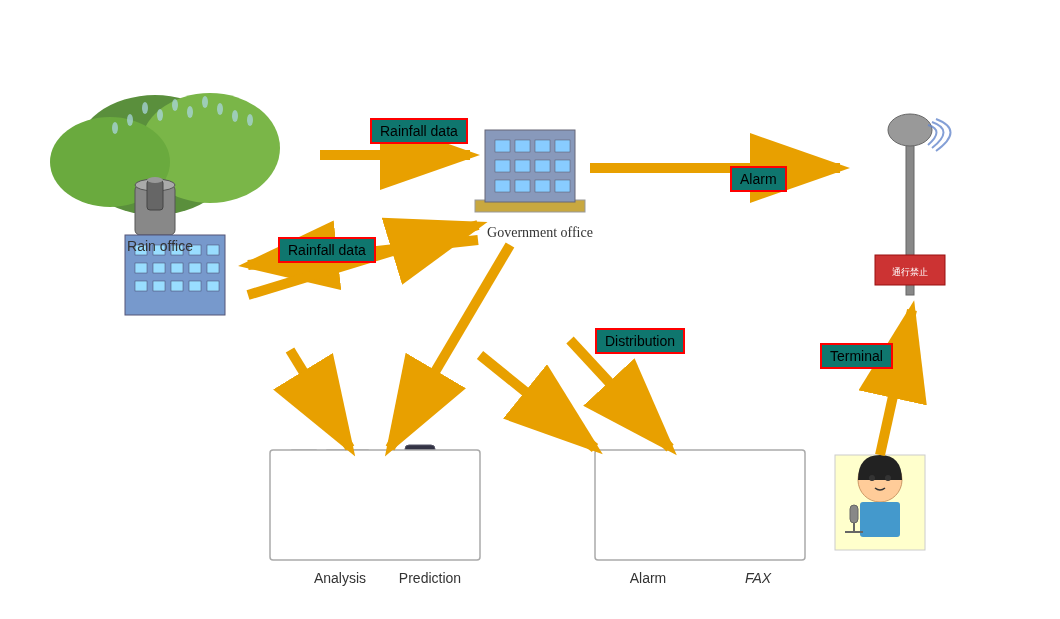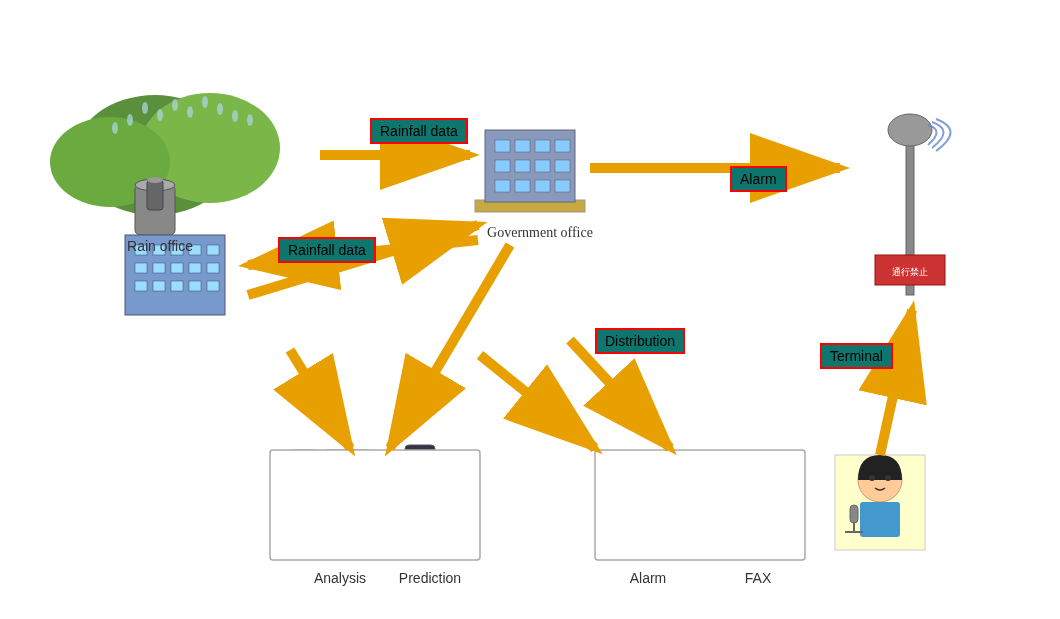--- a/index.html
+++ b/index.html
@@ -280,15 +280,15 @@
 
   <div class="plain-label" style="left:480px; top:225px; width:120px;font-family:Liberation Serif, serif;">Government office</div>
 
 
   <div class="plain-label" style="left:300px; top:570px; width:80px;">Analysis</div>
 
   <div class="plain-label" style="left:390px; top:570px; width:80px;">Prediction</div>
 
   <div class="plain-label" style="left:618px; top:570px; width:60px;">Alarm</div>
 
-  <div class="plain-label" style="left:728px; top:570px; width:60px;">FAX</div>
+  <div class="plain-label" style="left:728px; top:570px; width:60px;font-style:italic;">FAX</div>
 
 </div>
 
 </body></html>

